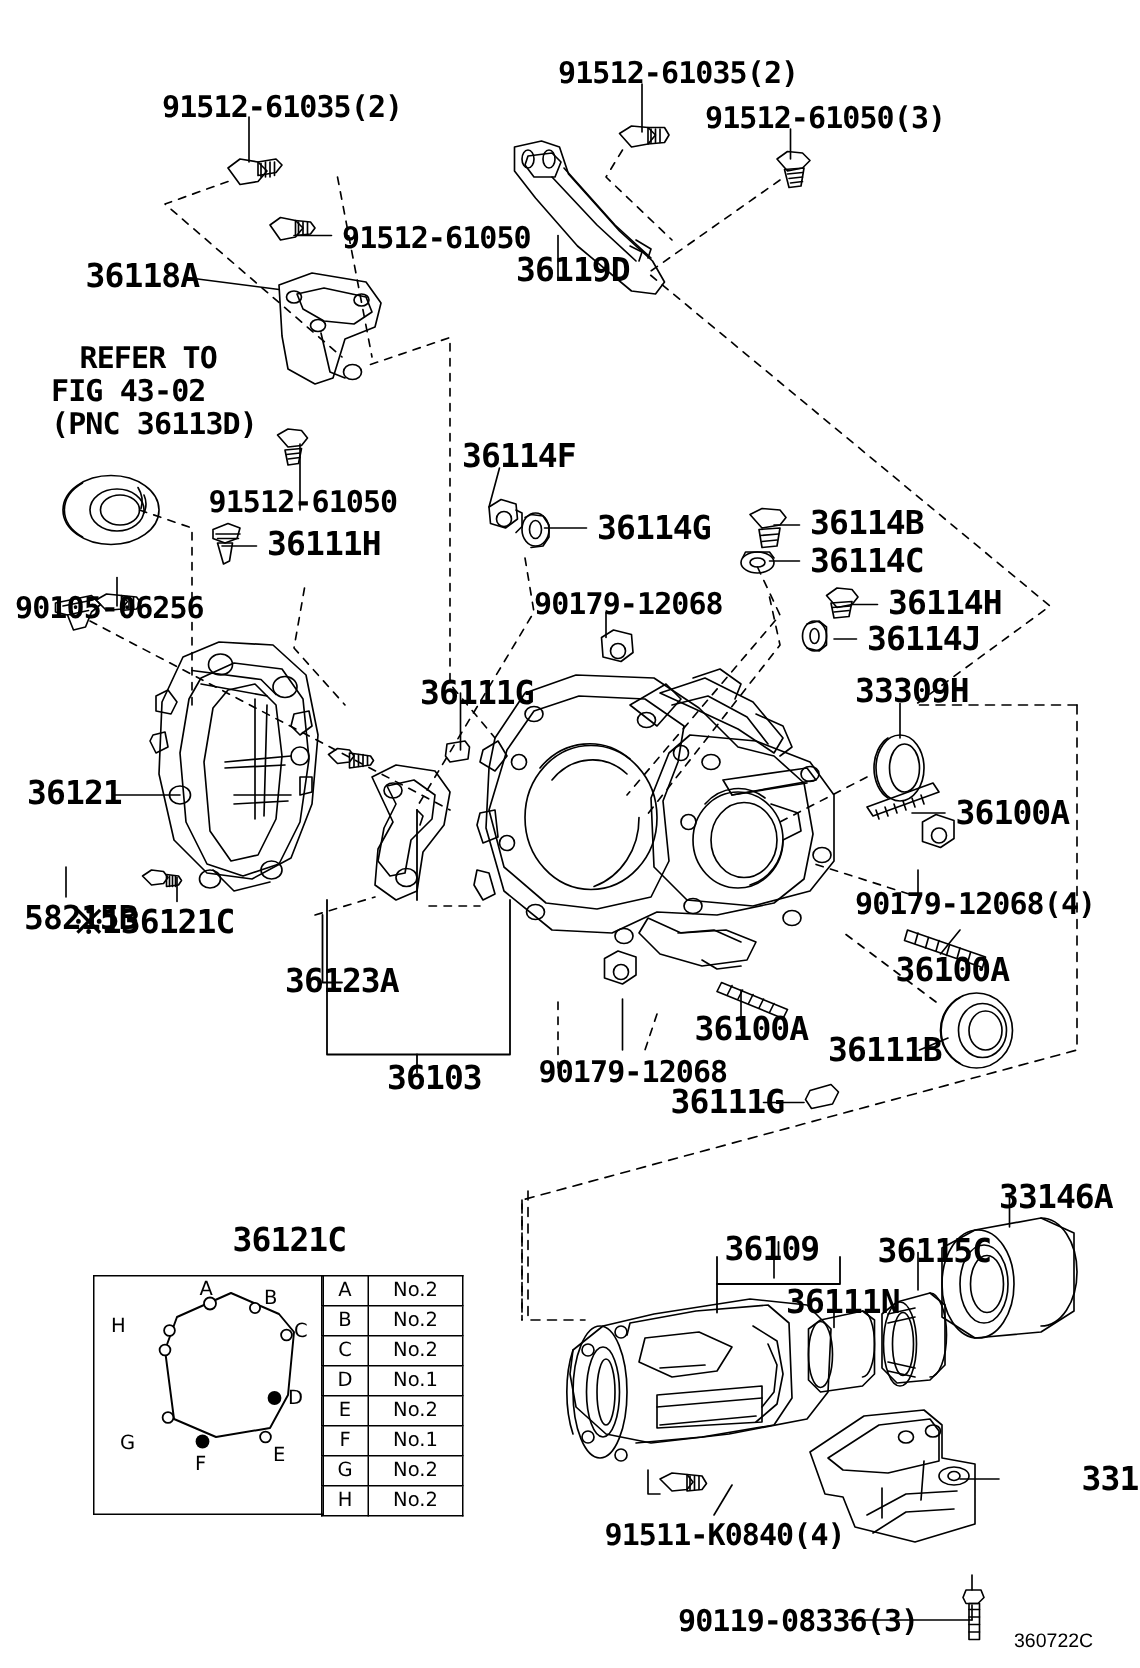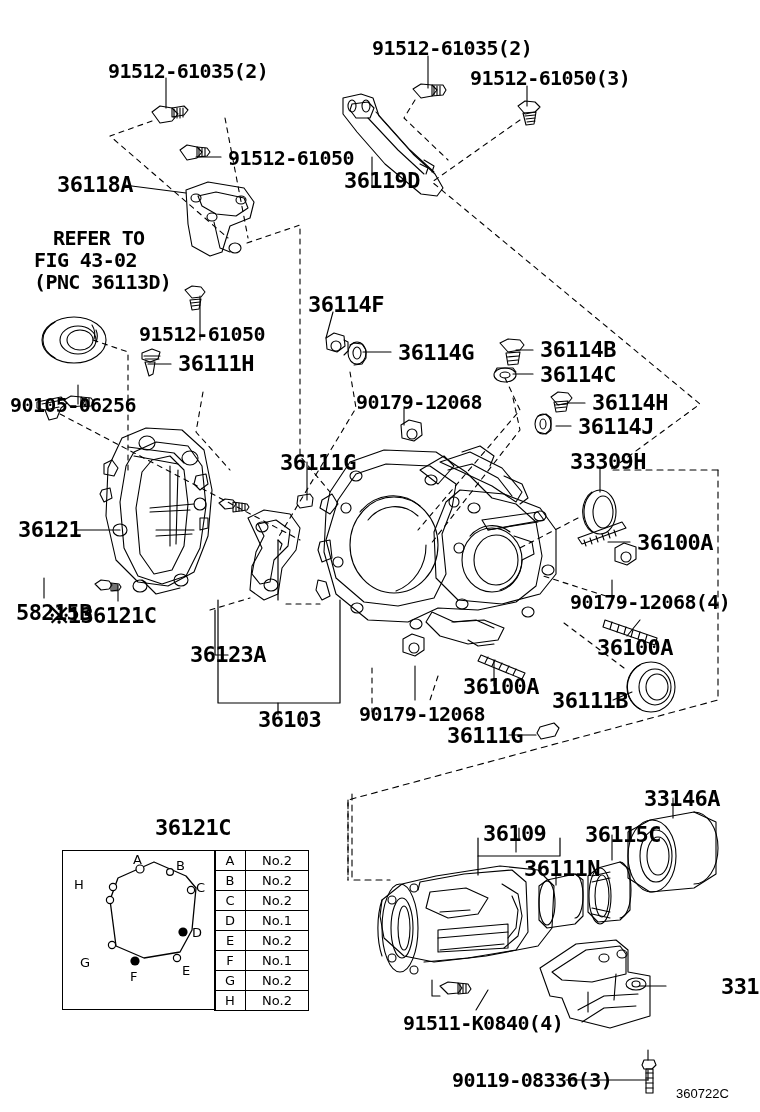--- a/index.html
+++ b/index.html
@@ -460,21 +460,21 @@
   <div class="lbl big" style="left:570px;top:453px;">33309H</div>
   <div class="lbl big" style="left:637px;top:534px;">36100A</div>
   <div class="lbl" style="left:570px;top:594px;">90179-12068(4)</div>
   <div class="lbl big" style="left:597px;top:639px;">36100A</div>
   <div class="lbl big" style="left:552px;top:692px;">36111B</div>
   <div class="lbl big" style="left:463px;top:678px;">36100A</div>
   <div class="lbl" style="left:359px;top:706px;">90179-12068</div>
   <div class="lbl big" style="left:447px;top:727px;">36111G</div>
   <div class="lbl big" style="left:190px;top:646px;">36123A</div>
   <div class="lbl big" style="left:258px;top:711px;">36103</div>
-  <div class="lbl big" style="left:644px;top:790px;">33146A</div>
+  <div class="lbl big" style="left:666px;top:790px;">33146A</div>
   <div class="lbl big" style="left:483px;top:825px;">36109</div>
   <div class="lbl big" style="left:585px;top:826px;">36115C</div>
   <div class="lbl big" style="left:524px;top:860px;">36111N</div>
   <div class="lbl big" style="left:673px;top:978px;margin-left:48px;">33183</div>
   <div class="lbl" style="left:403px;top:1015px;">91511-K0840(4)</div>
   <div class="lbl" style="left:452px;top:1072px;">90119-08336(3)</div>
 
   <div class="lbl" style="left:34px;top:230px;margin-left:19px;">REFER TO</div>
   <div class="lbl" style="left:34px;top:252px;">FIG 43-02</div>
   <div class="lbl" style="left:34px;top:274px;">(PNC 36113D)</div>

